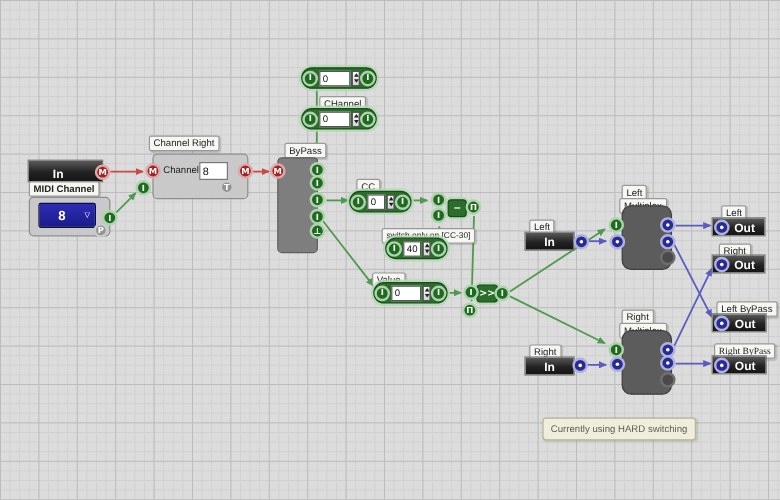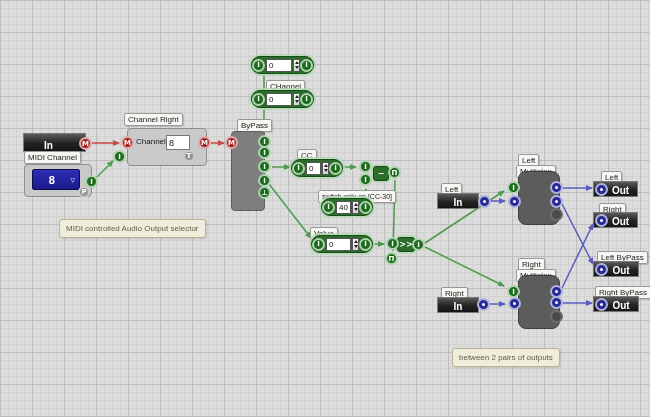--- a/index.html
+++ b/index.html
@@ -108,21 +108,21 @@
 
   <div class="nlabel" style="left:124px;top:113px;">Channel Right</div>
   <div class="body light" style="left:127px;top:128px;width:80px;height:38px;"></div>
   <div class="cftext" style="left:136px;top:137px;">Channel:</div>
   <div class="wfield" style="left:166px;top:135px;width:24px;height:15px;">8</div>
   <span class="port p-m" style="left:121px;top:136px;">M</span>
   <span class="port p-m" style="left:198px;top:136px;">M</span>
   <span class="port p-g" style="left:113px;top:150px;">I</span>
   <span class="port p-gray" style="left:183px;top:150px;width:12px;height:12px;">T</span>
 
-  <div class="nlabel" style="left:24px;top:151px;">MIDI Channel</div>
+  <div class="nlabel" style="left:24px;top:151px;font-weight:bold;">MIDI Channel</div>
   <div class="body light" style="left:24px;top:164px;width:68px;height:33px;"></div>
   <div class="select" style="left:32px;top:169px;width:48px;height:21px;">
     <span class="val">8</span>
     <span class="dd">▽</span>
   </div>
   <span class="port p-g" style="left:85px;top:175px;">I</span>
   <span class="port p-gray" style="left:78px;top:186px;width:12px;height:12px;">P</span>
 
   <div class="nlabel" style="left:237px;top:119px;">ByPass</div>
   <div class="body mid" style="left:231px;top:131px;width:34px;height:80px;"></div>
@@ -238,24 +238,23 @@
     <span class="port p-a" style="left:1px;top:1px;"></span>
     <span>Out</span>
   </div>
 
   <div class="nlabel" style="left:597px;top:251px;">Left ByPass</div>
   <div class="darknode" style="left:593px;top:261px;width:46px;height:16px;padding-left:10px;">
     <span class="port p-a" style="left:1px;top:1px;"></span>
     <span>Out</span>
   </div>
 
-  <div class="nlabel" style="left:595px;top:286px;">Right ByPass</div>
+  <div class="nlabel" style="left:595px;top:286px;font-family:Liberation Serif, serif;">Right ByPass</div>
   <div class="darknode" style="left:593px;top:296px;width:46px;height:16px;padding-left:10px;">
     <span class="port p-a" style="left:1px;top:1px;"></span>
     <span>Out</span>
   </div>
 
-  <div class="note" style="left:59px;top:219px;">MIDI controlled Audio Output selector</div>
   <div class="note" style="left:452px;top:348px;">
-    <div>between 2 pairs of outputs</div>
+    <div>Currently using HARD switching</div>
   </div>
 
 </div>
 
 </body></html>

